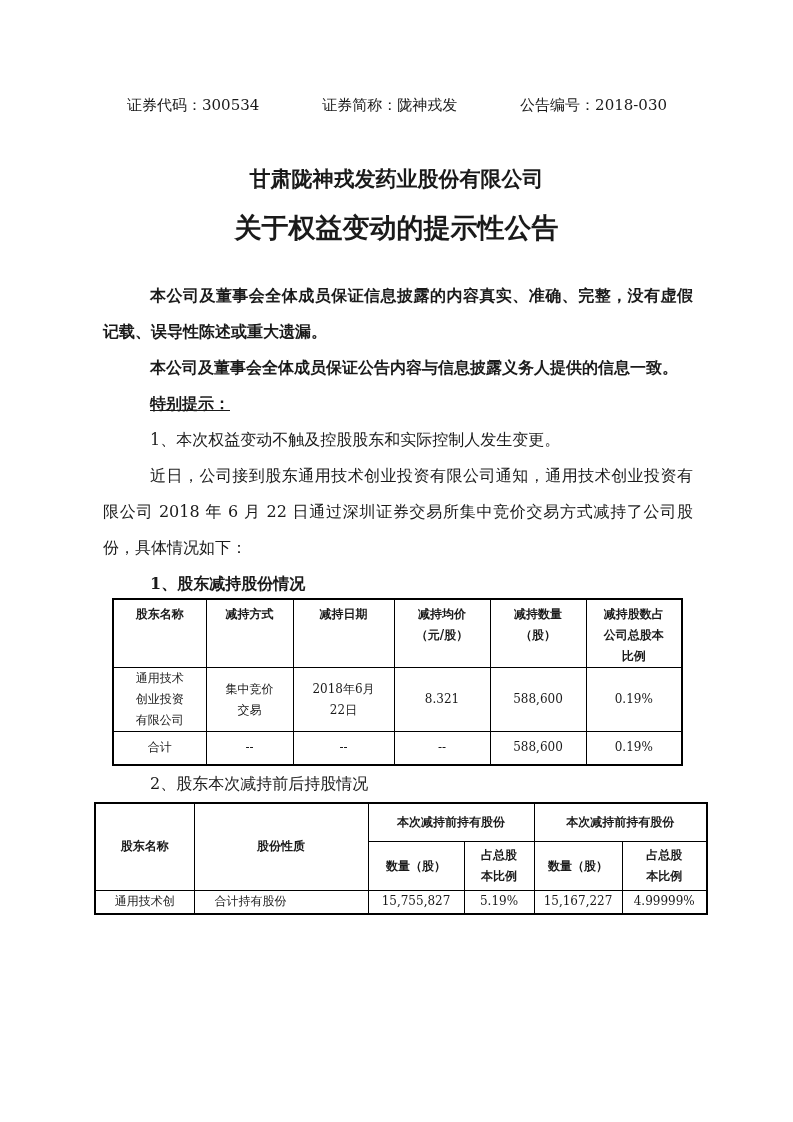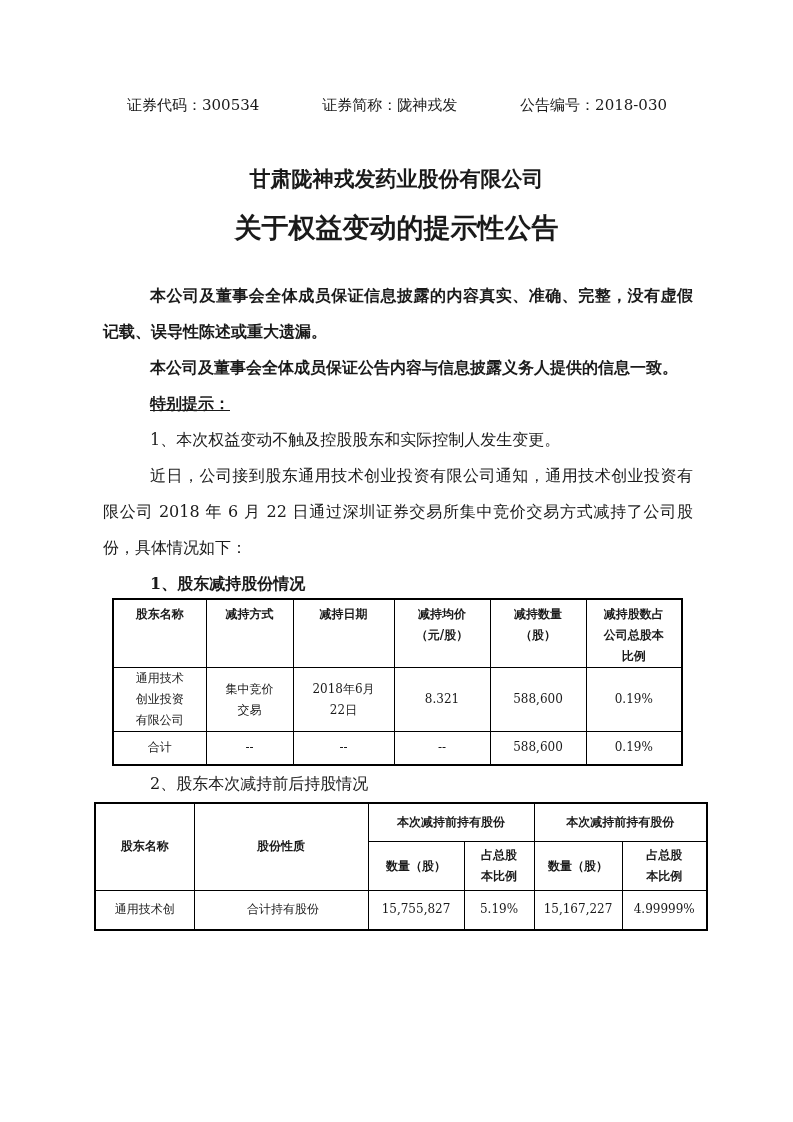--- a/index.html
+++ b/index.html
@@ -44,23 +44,23 @@
     overflow: hidden;
   }
   th { font-weight: bold; }
   .t1 tr.hdr { height: 64px; }
   .t1 tr.hdr th { vertical-align: top; padding-top: 4px; }
   .t1 tr.r1 { height: 62px; }
   .t1 tr.r2 { height: 33px; }
   .t1 td { vertical-align: middle; }
   .t2 tr.g { height: 39px; }
   .t2 tr.s { height: 49px; }
-  .t2 tr.r1 { height: 39px; }
+  .t2 tr.r1 { height: 23px; }
   .t2 th, .t2 td { vertical-align: middle; text-align: center; }
-  .t2 td.left { text-align: center; padding-left: 4px; }
+  .t2 td.left { text-align: left; padding-left: 20px; }
 </style>
 </head>
 <body>
 
 <div class="page">
 
   <div class="meta-row">
     <span>证券代码：300534</span>
     <span>证券简称：陇神戎发</span>
     <span>公告编号：2018-030</span>

